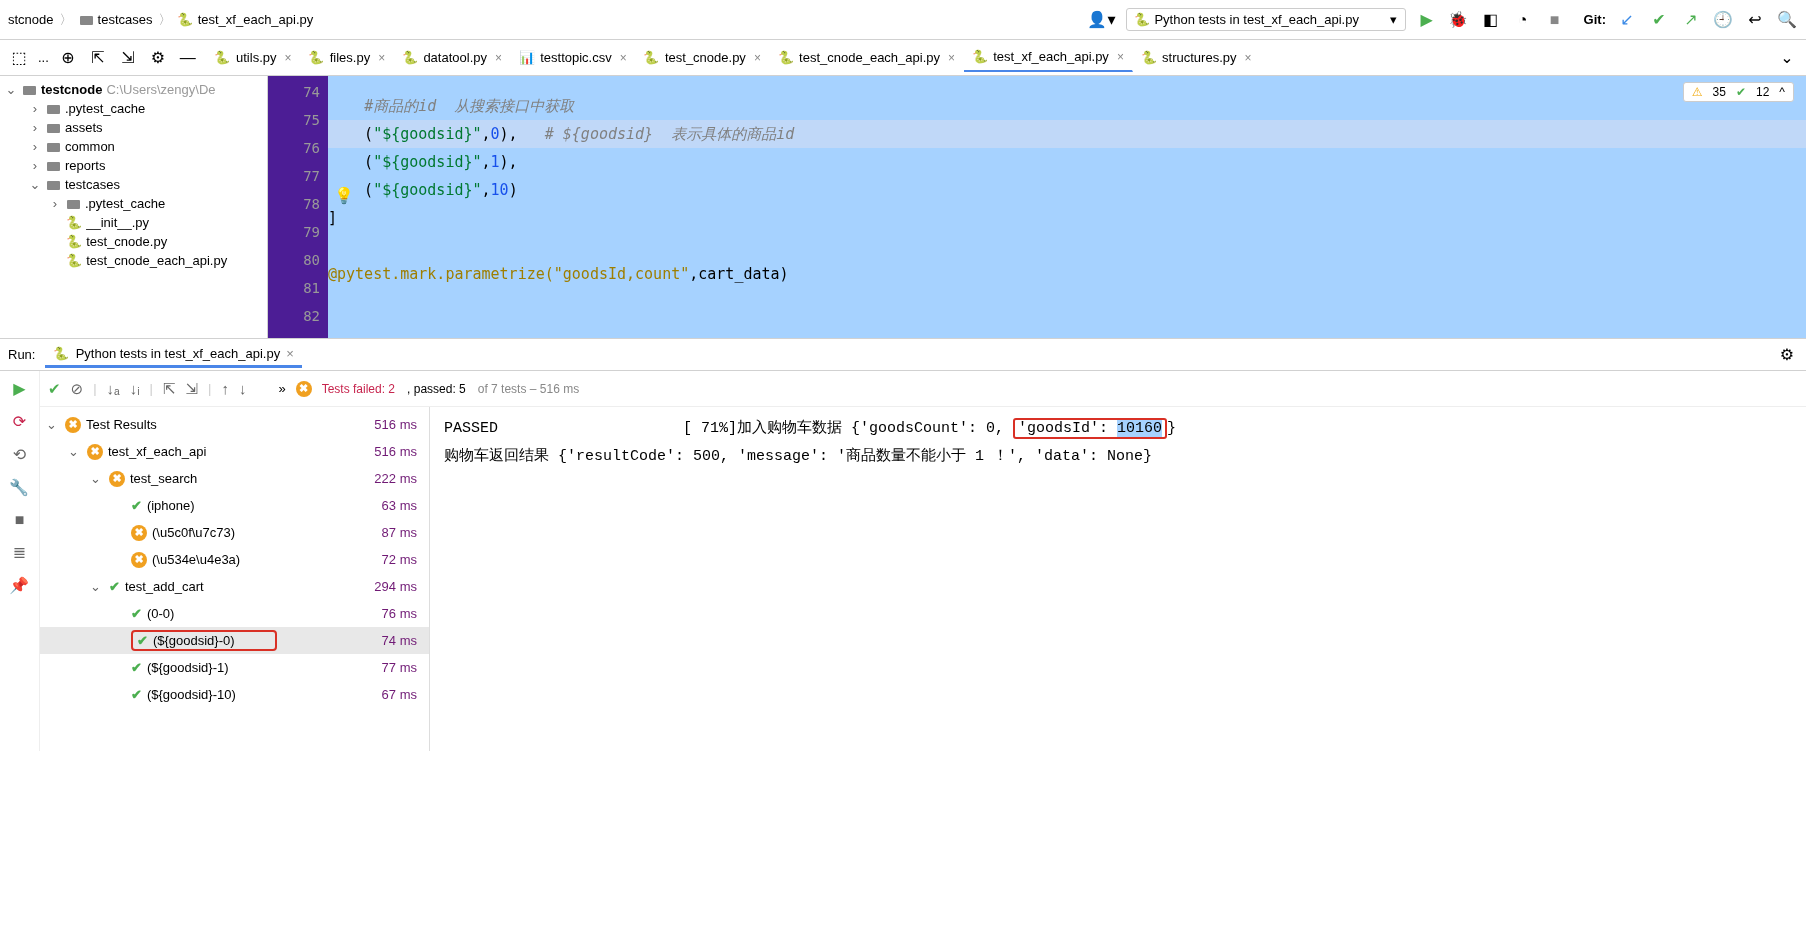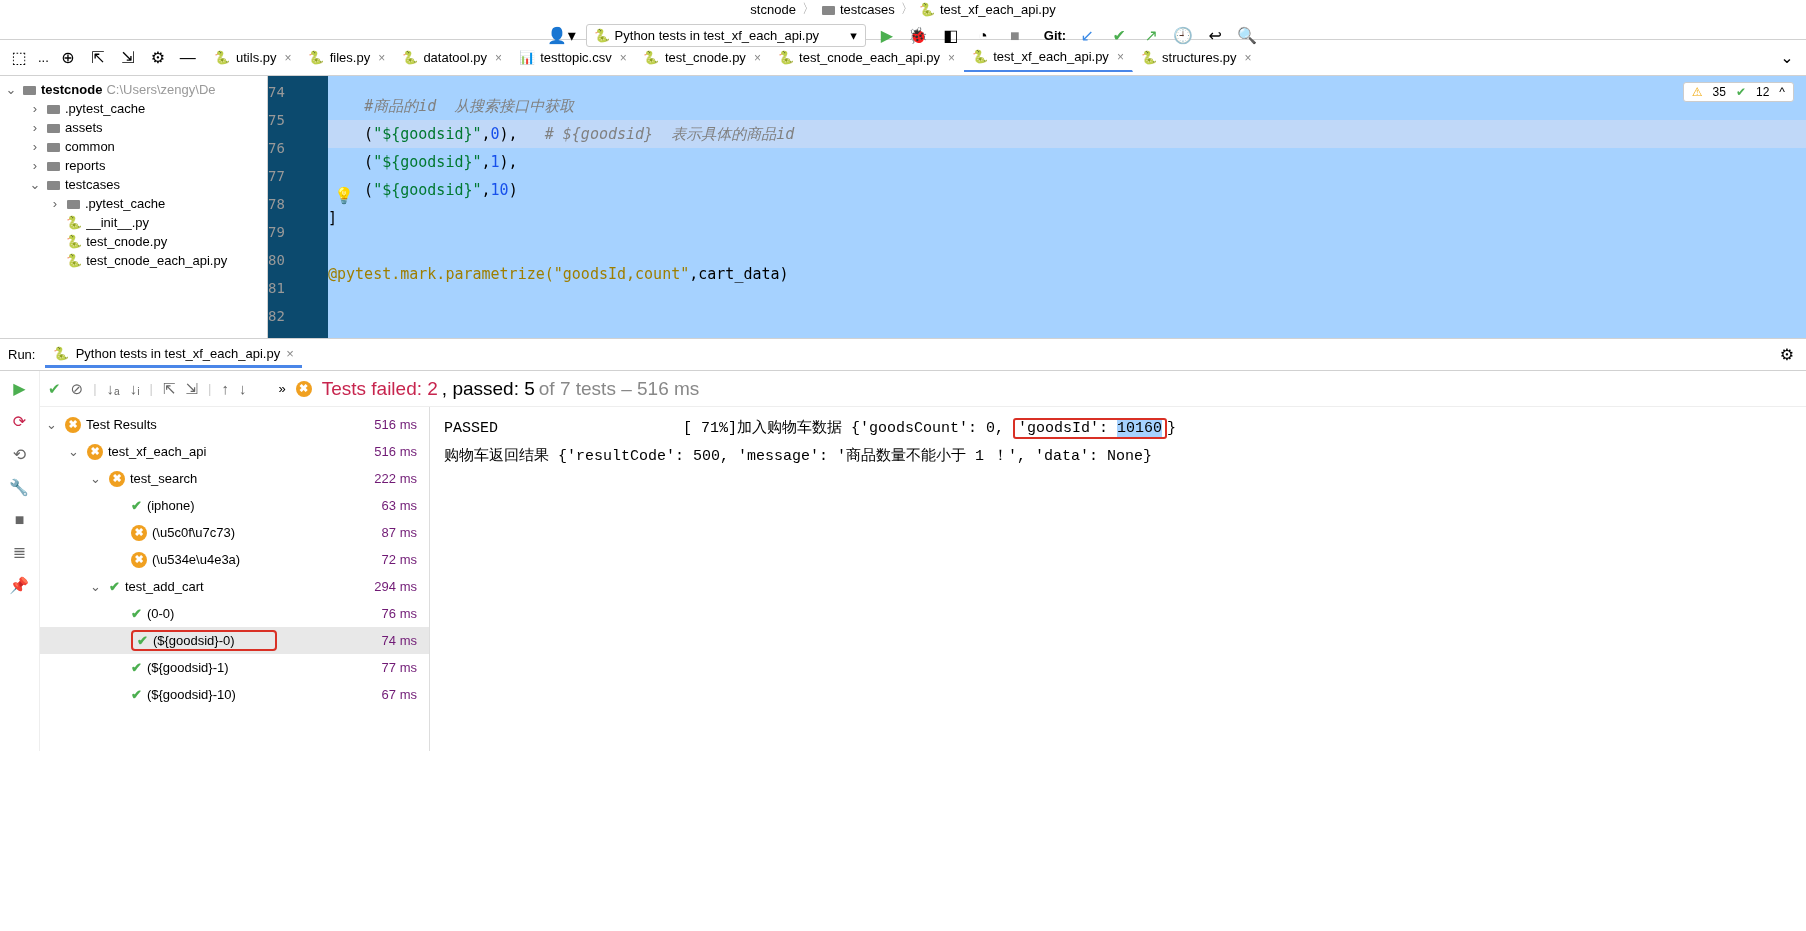--- a/index.html
+++ b/index.html
@@ -1,17 +1,17 @@
 <!DOCTYPE html>
 <html><head>
 <meta charset="utf-8">
 <style>
 * { box-sizing: border-box; margin: 0; padding: 0; }
 body { font-family: -apple-system, "Segoe UI", Arial, sans-serif; font-size: 13px; background: #fff; color: #000; overflow: hidden; width: 1806px; height: 931px; }
-.topbar { display: flex; align-items: center; height: 40px; border-bottom: 1px solid #d1d1d1; padding: 0 8px; gap: 6px; flex-direction: column; }
+.topbar { display: flex; align-items: center; height: 40px; border-bottom: 1px solid #d1d1d1; padding: 0 8px; gap: 6px; }
 .breadcrumb { display: flex; align-items: center; gap: 6px; flex: 1; }
 .breadcrumb-item { display: flex; align-items: center; gap: 4px; cursor: pointer; }
 .breadcrumb-sep { color: #999; }
 .topbar-right { display: flex; align-items: center; gap: 10px; }
 .user-icon { font-size: 16px; cursor: pointer; }
 .run-config { display: flex; align-items: center; border: 1px solid #ccc; border-radius: 3px; padding: 3px 8px; min-width: 280px; background: #fff; cursor: pointer; }
 .run-config-label { flex: 1; }
 .icon-btn { cursor: pointer; width: 22px; height: 22px; display: flex; align-items: center; justify-content: center; font-size: 16px; }
 .git-label { font-weight: bold; margin-left: 8px; }
 
@@ -21,42 +21,42 @@
 .tab.active { background: #fff; border-bottom: 2px solid #4a86e8; }
 .tab .close { color: #888; font-size: 12px; margin-left: 3px; }
 
 .main-area { display: flex; height: 262px; }
 .project-tree { width: 268px; border-right: 1px solid #d1d1d1; overflow: hidden; padding-top: 4px; }
 .tree-row { display: flex; align-items: center; padding: 2px 4px; gap: 4px; cursor: pointer; white-space: nowrap; }
 .tree-expand { width: 14px; text-align: center; color: #666; }
 .tree-path { color: #999; }
 
 .editor { flex: 1; display: flex; position: relative; background: #a6d2ff; overflow: hidden; }
-.gutter { width: 60px; background: #0c4a6e; color: #999; font-family: "Consolas", monospace; font-size: 14px; text-align: left; padding-right: 8px; line-height: 28px; padding-top: 2px; }
+.gutter { width: 60px; background: #4c1d95; color: #999; font-family: "Consolas", monospace; font-size: 14px; text-align: right; padding-right: 8px; line-height: 28px; padding-top: 2px; }
 .gutter-line { height: 28px; }
 .code { flex: 1; font-family: "Consolas", monospace; font-size: 15px; line-height: 28px; padding-top: 16px; }
 .code-line { height: 28px; white-space: pre; }
 .comment-it { color: #808080; font-style: italic; }
 .kw-green { color: #007830; }
 .num-blue { color: #1750eb; }
 .deco-orange { color: #9e7e00; }
 .selected-line { background: #c0d8f8; }
 .bulb { position: absolute; left: 66px; top: 110px; color: #f0a500; font-size: 16px; }
 .inspections { position: absolute; top: 6px; right: 12px; background: #fff; border: 1px solid #ccc; border-radius: 3px; padding: 2px 8px; display: flex; gap: 10px; font-size: 12px; }
 
 .run-panel { border-top: 1px solid #d1d1d1; }
 .run-header { display: flex; align-items: center; height: 32px; padding: 0 8px; gap: 10px; border-bottom: 1px solid #d1d1d1; }
 .run-tab { display: flex; align-items: center; gap: 6px; padding: 4px 8px; border-bottom: 3px solid #4a86e8; }
 .run-body { display: flex; height: 380px; }
 .run-gutter { width: 40px; display: flex; flex-direction: column; align-items: center; gap: 14px; padding-top: 8px; border-right: 1px solid #eee; }
 .run-gutter .gbtn { cursor: pointer; font-size: 16px; color: #666; }
 .run-content { flex: 1; display: flex; flex-direction: column; }
 .run-toolbar { display: flex; align-items: center; height: 36px; padding: 0 8px; gap: 10px; border-bottom: 1px solid #eee; }
 .tbtn { cursor: pointer; color: #666; font-size: 15px; }
-.test-summary { display: flex; gap: 4px; font-size: 19px; }
+.test-summary { display: flex; gap: 12px; font-size: 12px; }
 .fail-red { color: #c7254e; }
 .gray { color: #888; }
 
 .run-split { display: flex; flex: 1; }
 .test-tree { width: 390px; border-right: 1px solid #ddd; overflow: auto; padding-top: 4px; }
 .test-row { display: flex; align-items: center; padding: 2px 6px; gap: 5px; cursor: pointer; height: 27px; }
 .test-row.selected { background: #e8e8e8; }
 .test-row .duration { margin-left: auto; color: #701a75; padding-right: 6px; }
 .test-highlight-box { border: 2px solid #d93025; border-radius: 4px; }
 .status-pass { color: #4caf50; font-weight: bold; }

